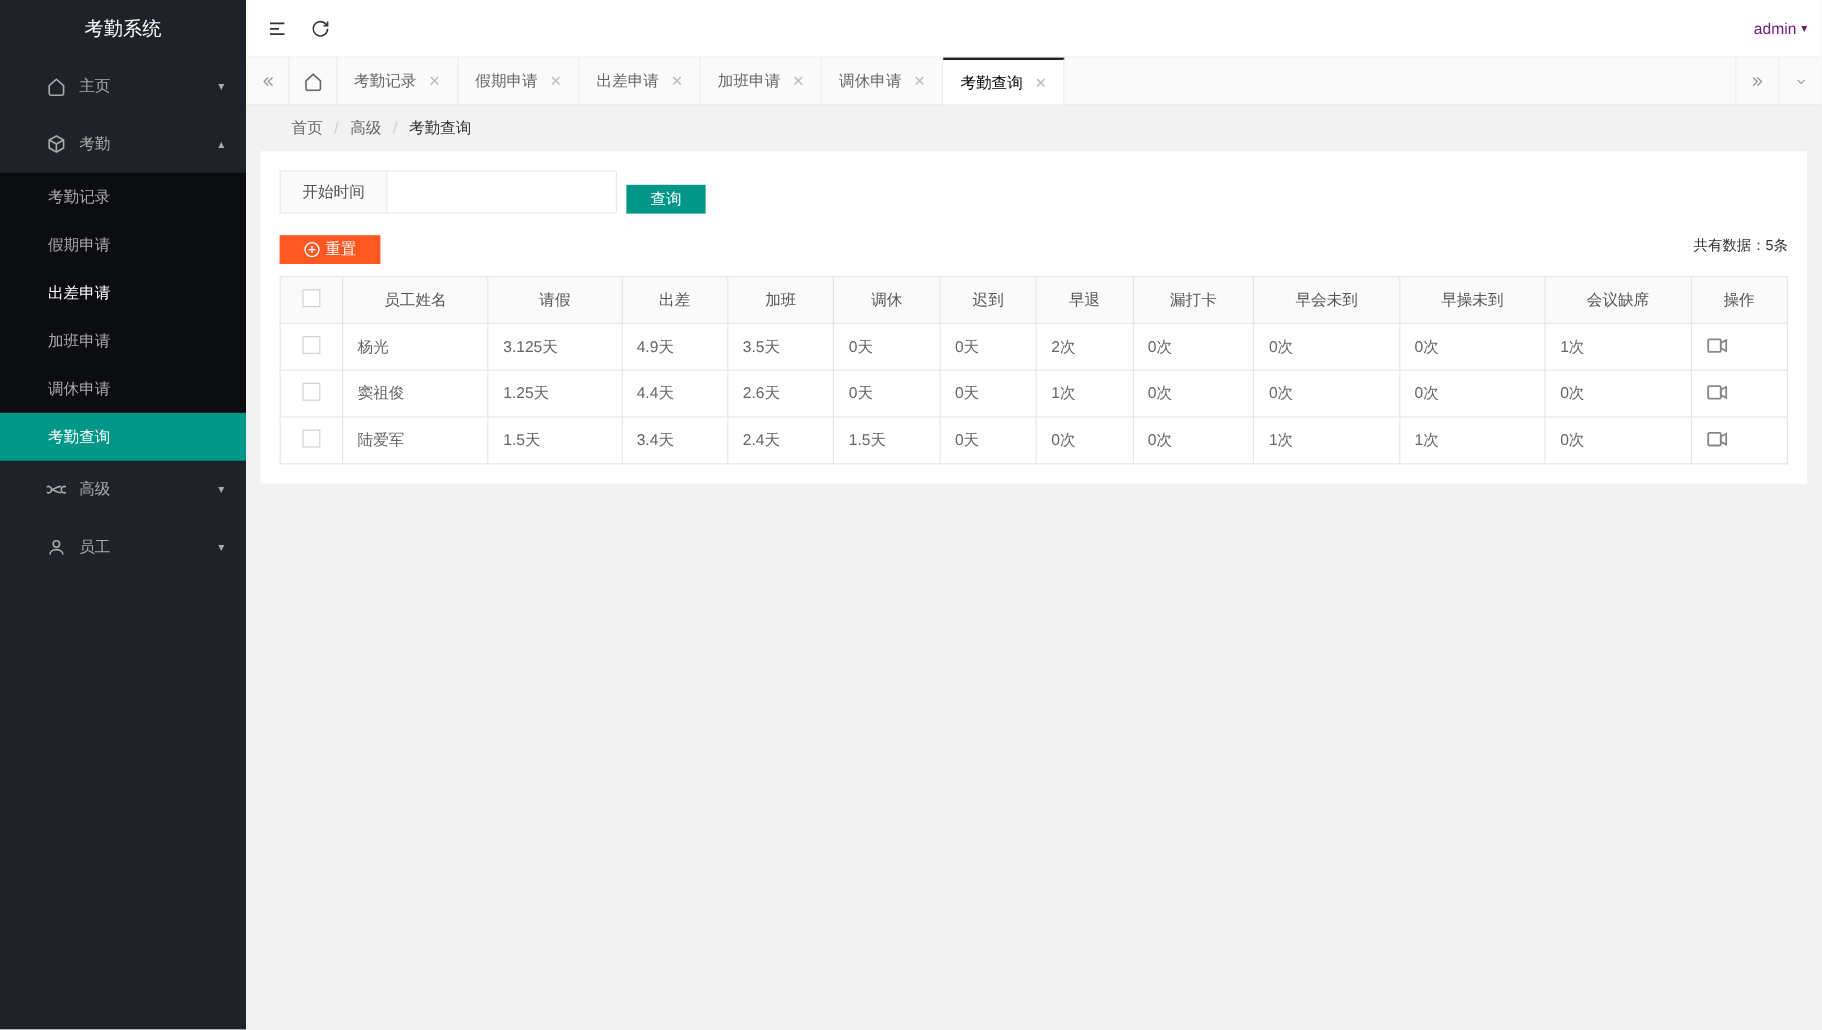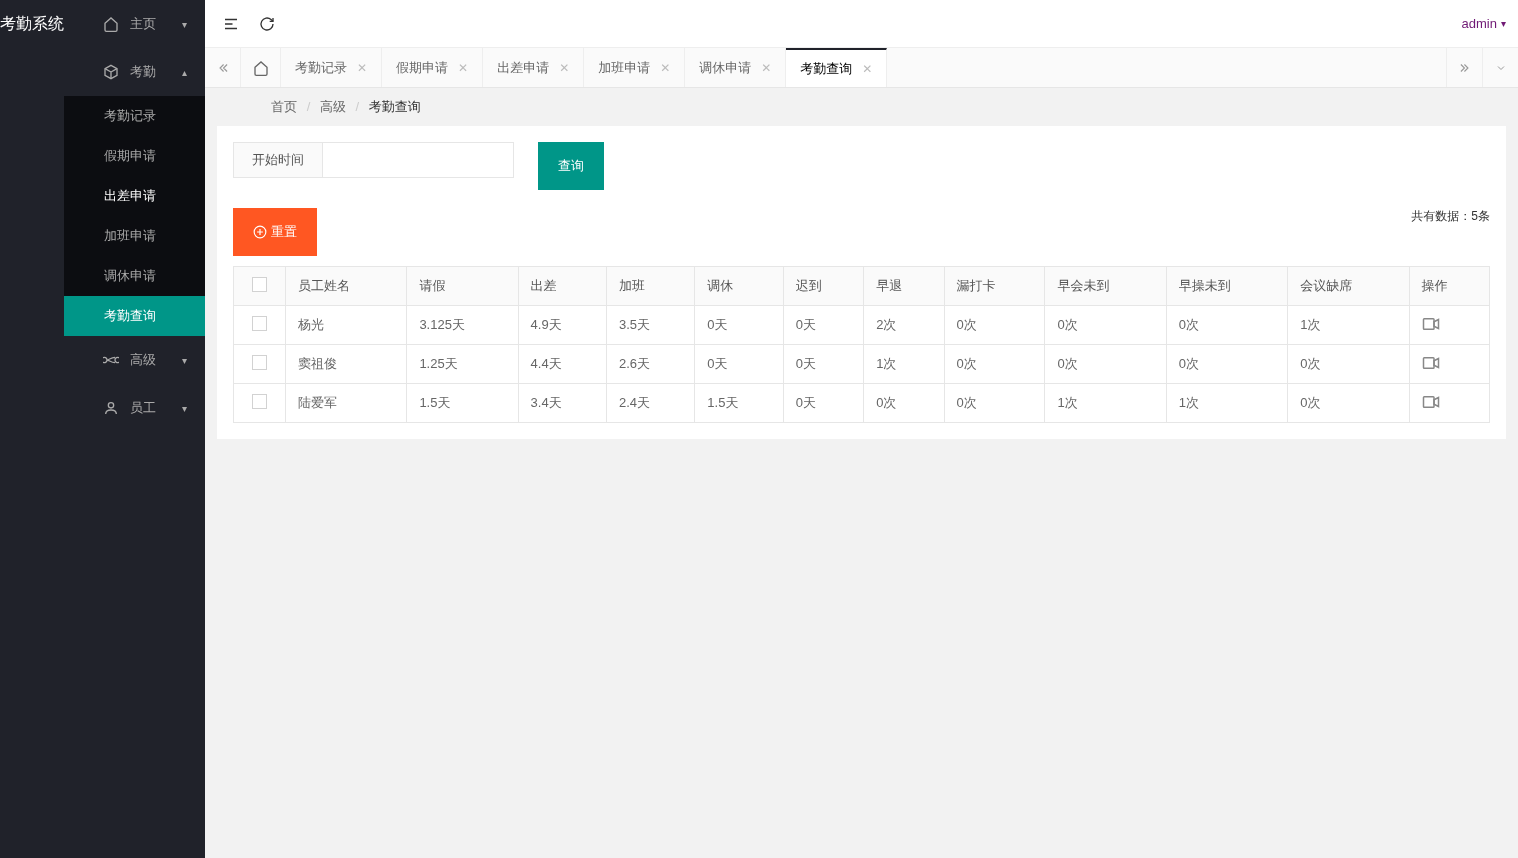--- a/index.html
+++ b/index.html
@@ -1,20 +1,20 @@
 <!DOCTYPE html>
 <html><head>
 <meta charset="utf-8">
 <style>
 * { margin: 0; padding: 0; box-sizing: border-box; }
 body { font-family: "Microsoft YaHei", Arial, sans-serif; font-size: 13px; color: #333; background: #f2f2f2; overflow: hidden; }
 .app { display: flex; width: 1518px; height: 858px; }
 
 
-.sidebar { width: 205px; background: #20222a; color: #aaa; display: flex; flex-direction: row; }
+.sidebar { width: 205px; background: #20222a; color: #aaa; display: flex; flex-direction: column; }
 .logo { height: 48px; display: flex; align-items: center; justify-content: center; color: #fff; font-size: 16px; background: #20222a; }
 .nav { flex: 1; }
 .nav-item { display: flex; align-items: center; padding: 0 38px; height: 48px; cursor: pointer; color: #aaa; position: relative; }
 .nav-icon { width: 18px; margin-right: 10px; display: inline-flex; align-items: center; justify-content: center; }
 .nav-arrow { position: absolute; right: 18px; font-size: 10px; }
 .nav-sub { background: #0c0d11; }
 .nav-sub .nav-item { padding-left: 40px; height: 40px; font-size: 13px; }
 .nav-sub .nav-item.active { background: #009688; color: #fff; }
 .nav-sub .nav-item.sel { color: #fff; }
 
@@ -30,42 +30,42 @@
 .tabsbar { height: 40px; background: #fafafa; border-bottom: 1px solid #e6e6e6; display: flex; align-items: stretch; }
 .tabs-icon { width: 36px; display: flex; align-items: center; justify-content: center; color: #999; cursor: pointer; border-right: 1px solid #eee; }
 .tabs-icon.rt { border-right: none; border-left: 1px solid #eee; }
 .tabs { display: flex; flex: 1; align-items: stretch; }
 .tab-home { width: 40px; display: flex; align-items: center; justify-content: center; border-right: 1px solid #eee; cursor: pointer; }
 .tab { display: flex; align-items: center; padding: 0 14px; border-right: 1px solid #eee; cursor: pointer; font-size: 13px; color: #666; gap: 10px; }
 .tab .close { color: #bbb; font-size: 12px; }
 .tab.active { background: #fff; color: #000; border-top: 2px solid #20222a; }
 
 
-.breadcrumb { padding: 10px 20px; color: #999; font-size: 13px; margin-left: 46px; }
+.breadcrumb { padding: 10px 38px; color: #999; font-size: 13px; }
 .breadcrumb span { color: #666; }
 .breadcrumb .sep { margin: 0 6px; color: #ccc; }
 .breadcrumb .cur { color: #333; }
 
 
 .card { background: #fff; margin: 0 12px 12px 12px; padding: 16px; }
-.filter-row { display: flex; align-items: flex-start; gap: 24px; margin-bottom: 18px; }
+.filter-row { display: flex; align-items: flex-end; gap: 8px; margin-bottom: 18px; }
 .field { display: flex; align-items: center; border: 1px solid #e6e6e6; height: 36px; }
 .field-label { padding: 0 18px; background: #fafafa; border-right: 1px solid #e6e6e6; height: 100%; display: flex; align-items: center; color: #555; font-size: 13px; }
 .field input { border: none; outline: none; height: 100%; padding: 0 10px; width: 190px; font-size: 13px; }
-.btn { height: 48px; padding: 0 20px; border: none; cursor: pointer; font-size: 13px; display: inline-flex; align-items: center; gap: 4px; }
+.btn { height: 24px; padding: 0 20px; border: none; cursor: pointer; font-size: 13px; display: inline-flex; align-items: center; gap: 4px; }
 .btn-teal { background: #009688; color: #fff; }
 .btn-orange { background: #ff5722; color: #fff; }
 
 .actions-row { display: flex; align-items: flex-start; margin-bottom: 10px; }
 .data-count { margin-left: auto; font-size: 12px; color: #333; }
 
 
 table { width: 100%; border-collapse: collapse; }
 th, td { border: 1px solid #e6e6e6; padding: 10px 12px; text-align: left; font-size: 13px; color: #666; font-weight: normal; }
-th { background: #fafafa; color: #555; }
+th { background: #fafafa; color: #555; text-align: center; }
 .chk-cell { width: 52px; text-align: center; }
 .chk { width: 15px; height: 15px; border: 1px solid #d2d2d2; display: inline-block; background: #fff; }
 .op-cell { text-align: left; color: #888; }
 .op-icon { display: inline-block; }
 
 svg { display: block; }
 </style>
 </head>
 <body>
 

